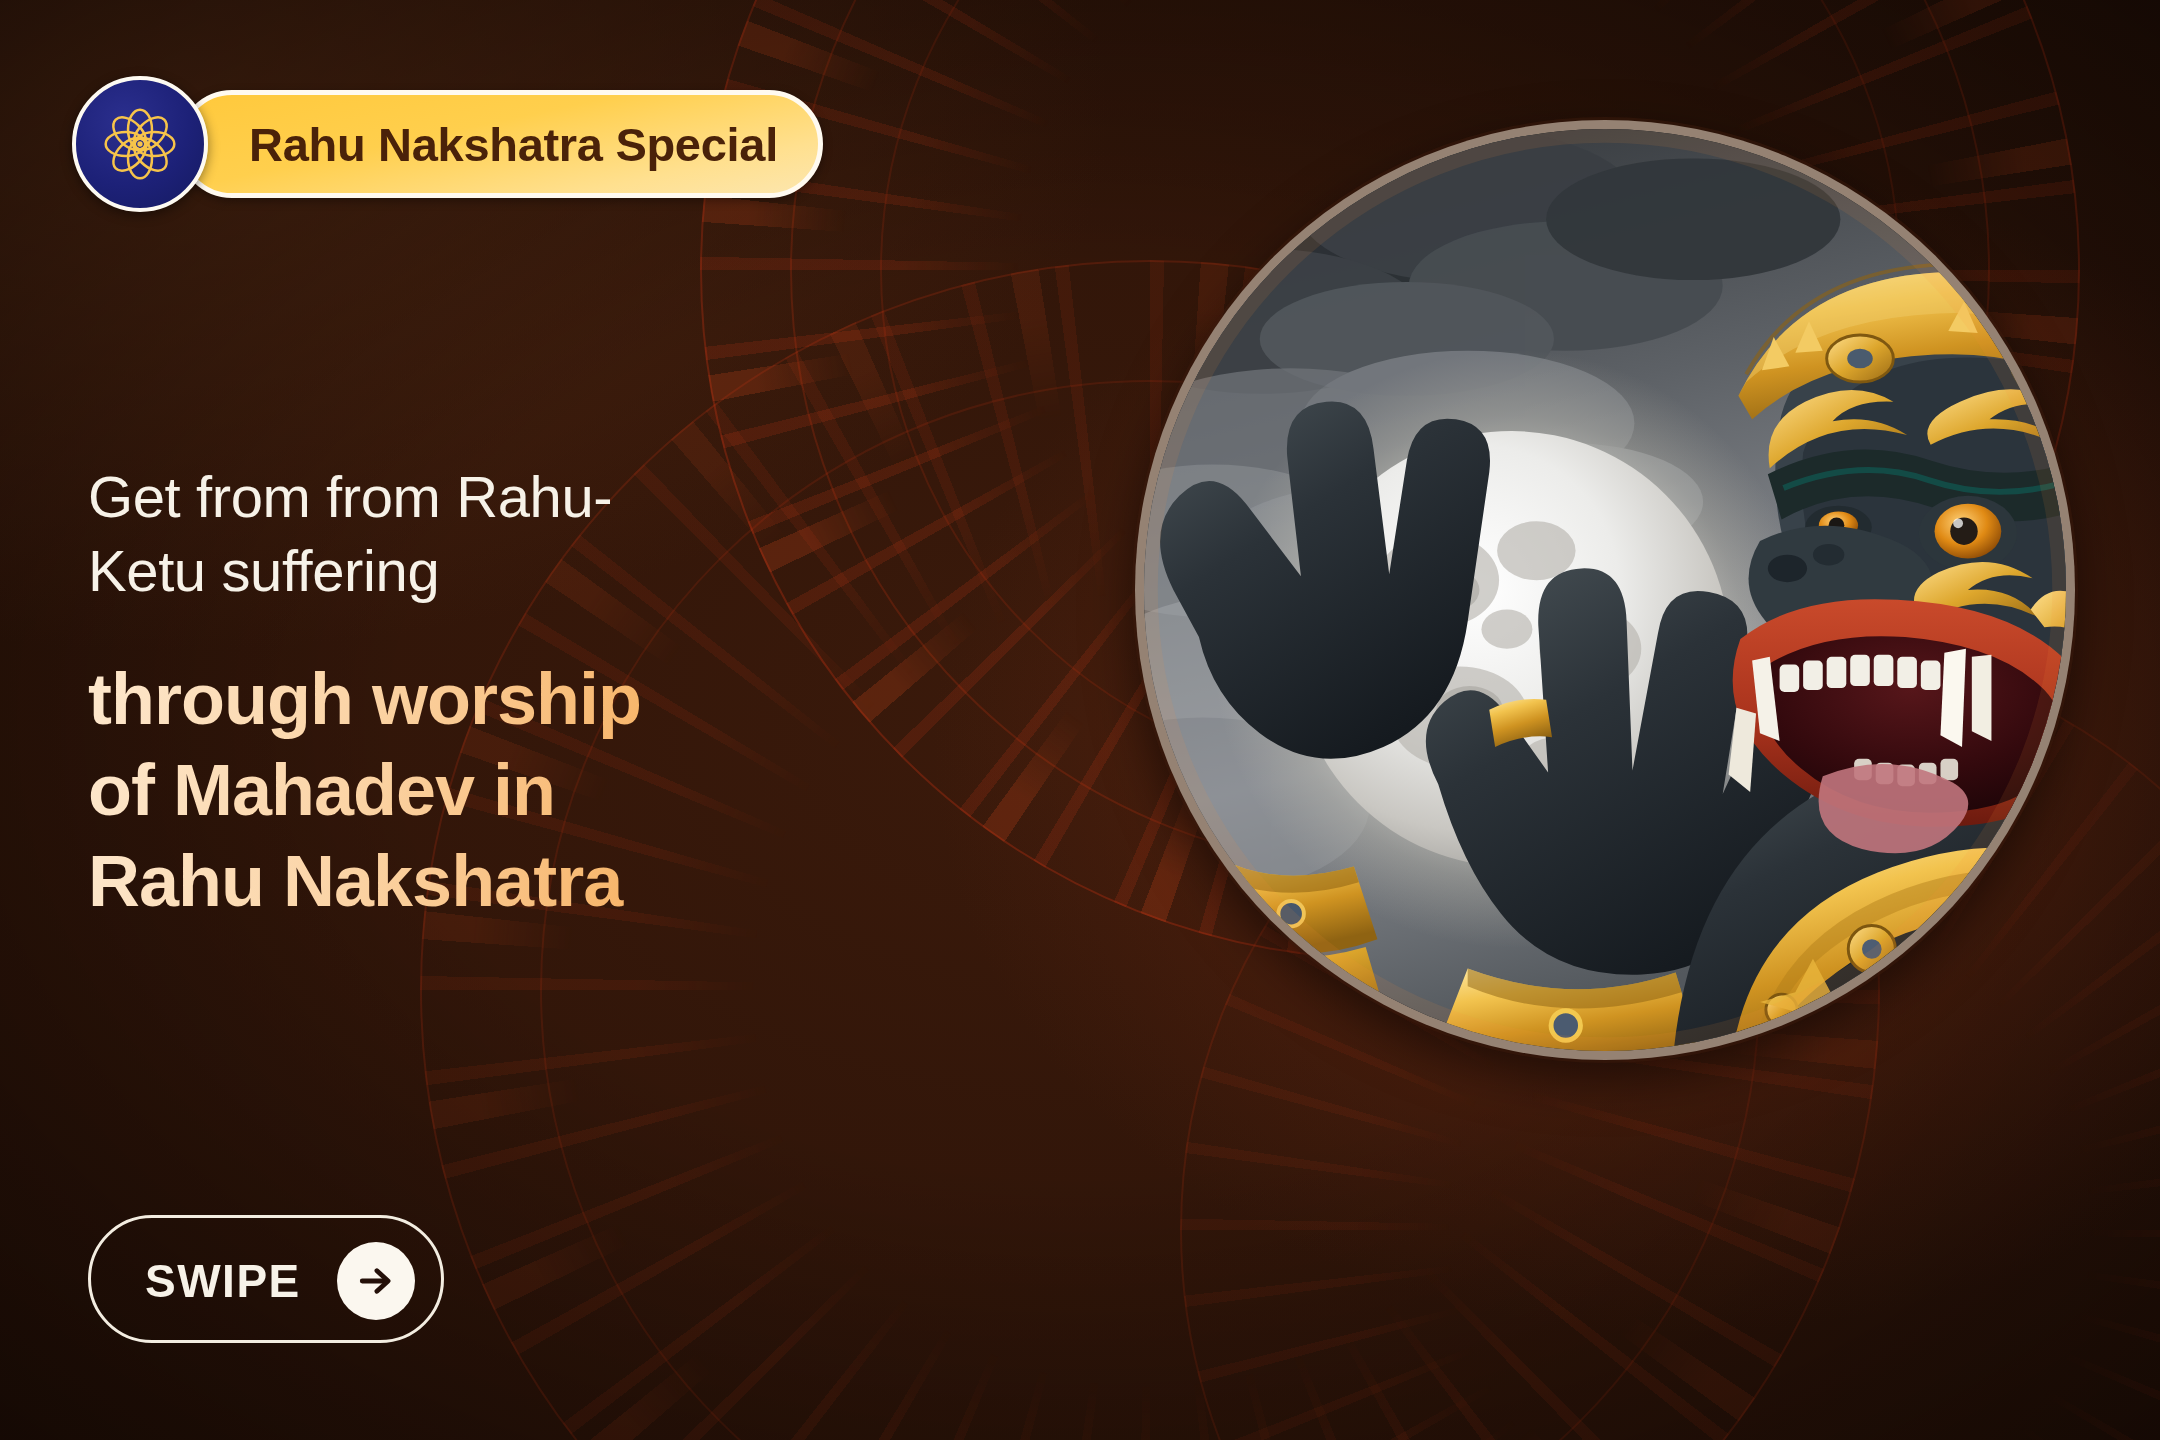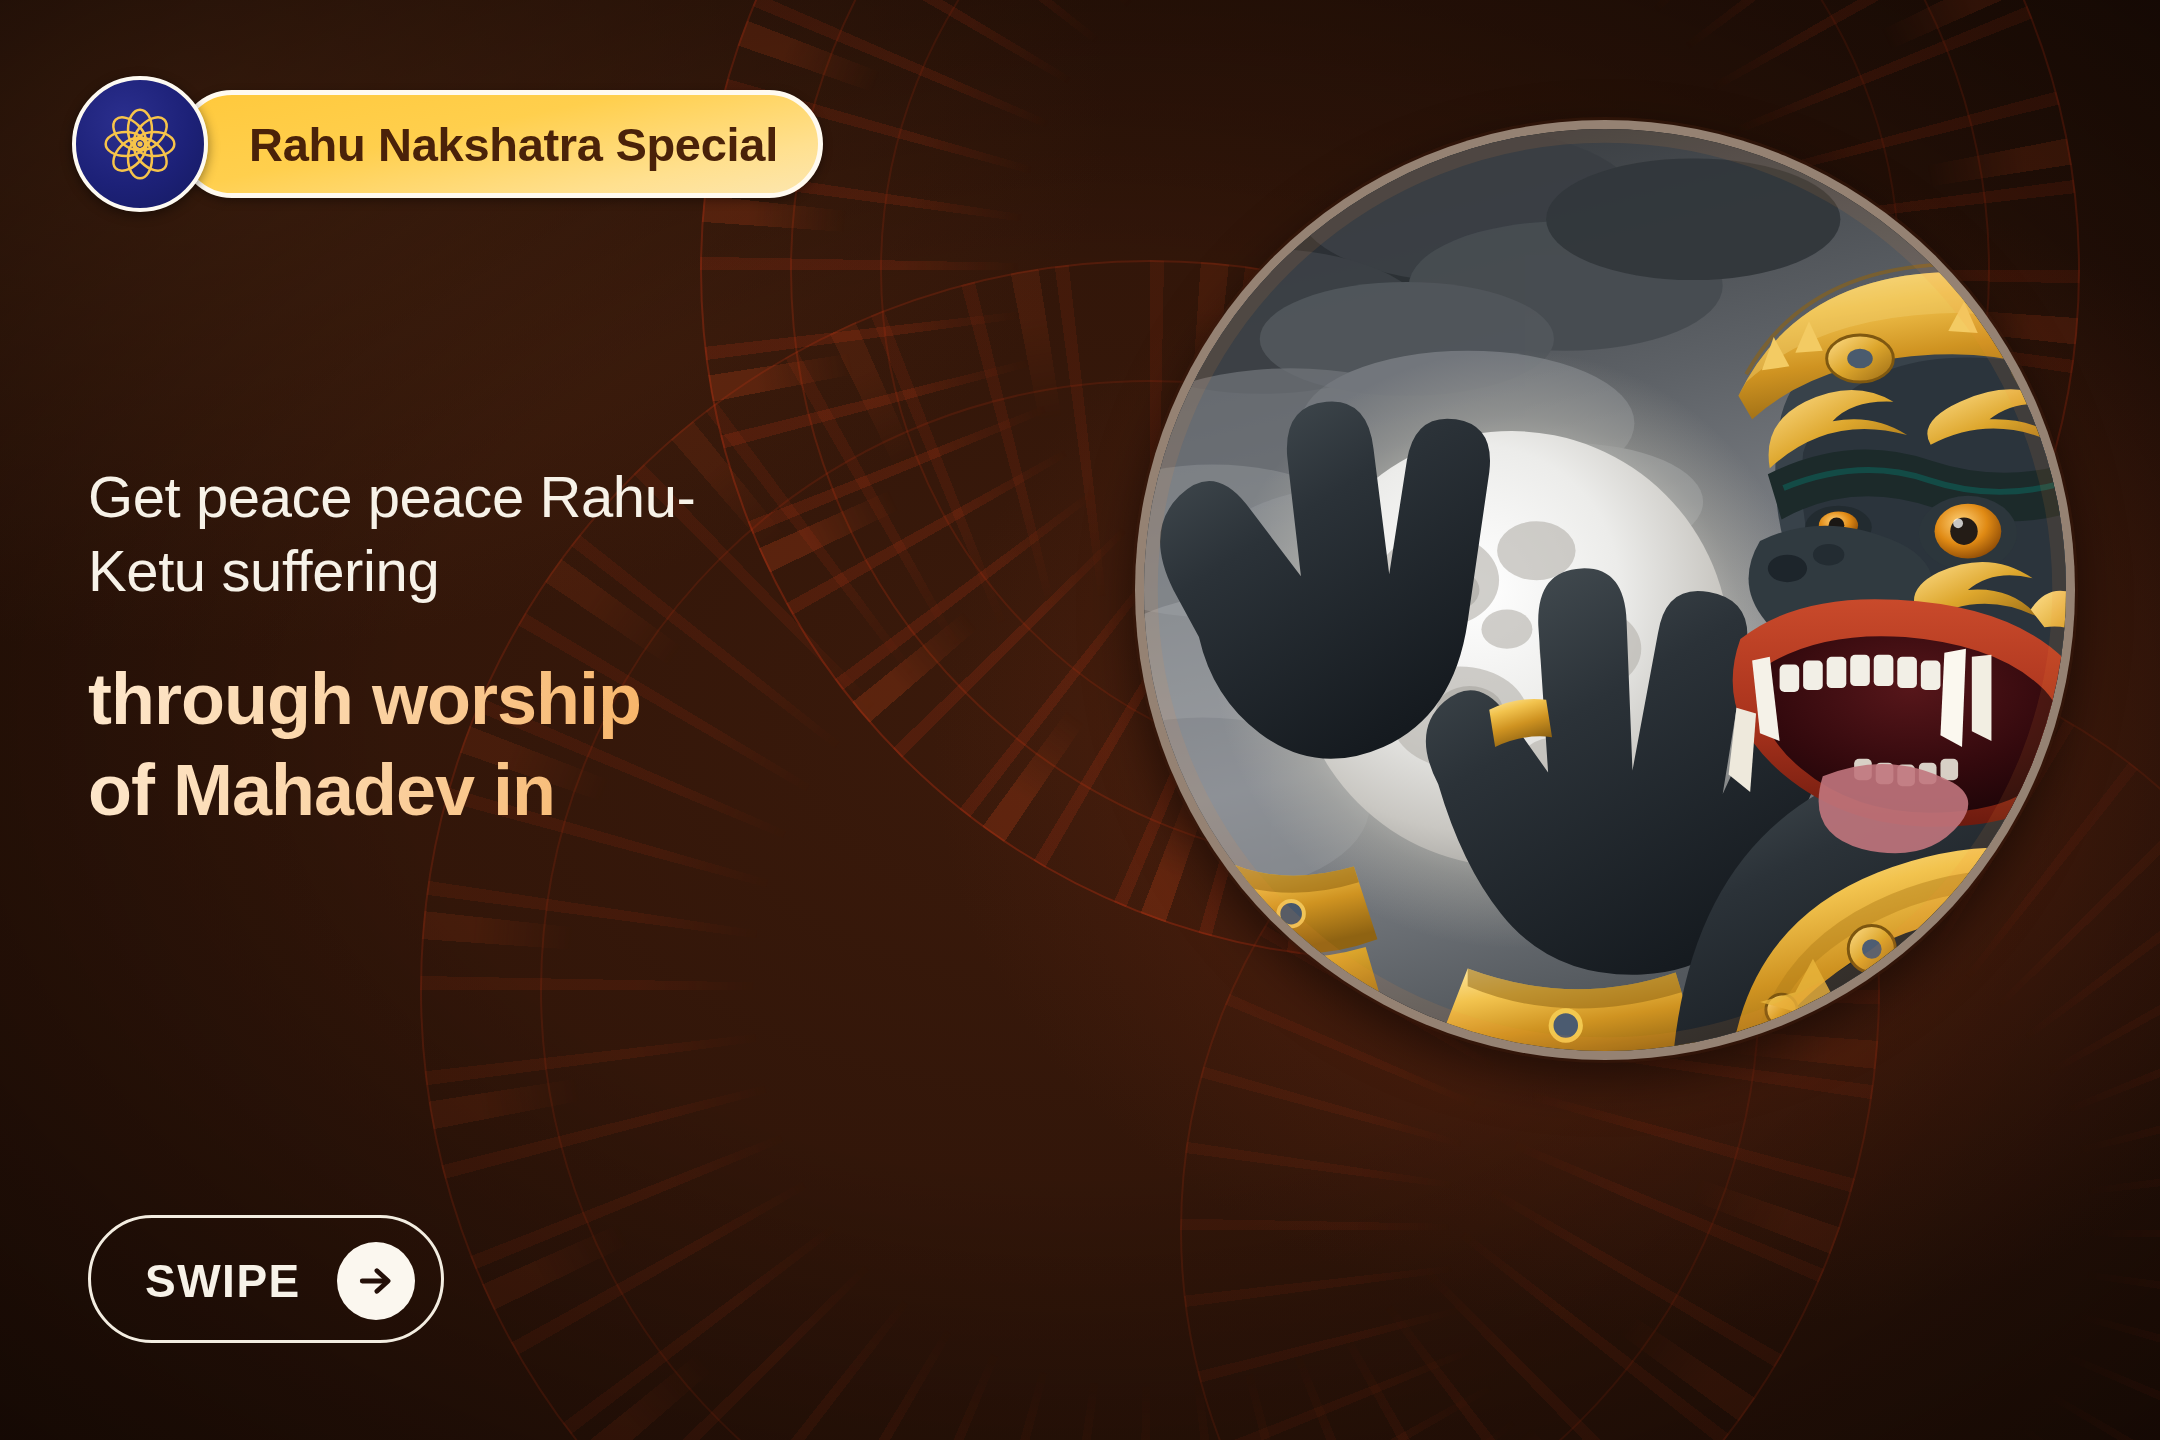--- a/index.html
+++ b/index.html
@@ -174,26 +174,27 @@
         </g>
       </svg>
     </div>
     <div id="badge-pill">
       <span id="badge-text">Rahu Nakshatra Special</span>
     </div>
   </div>
 
   <div id="copy">
     <div id="headline-light">
-      <span>Get peace peace Rahu-</span><br>
+      <span>Get from from Rahu-</span><br>
       <span>Ketu suffering</span>
     </div>
     <div id="headline-accent">
       <span>through worship</span><br>
       <span>of Mahadev in</span><br>
+      <span>Rahu Nakshatra</span>
     </div>
   </div>
 
   <div id="swipe-button">
     <span id="swipe-label">SWIPE</span>
     <span id="swipe-arrow-circle">
       <svg viewBox="0 0 24 24" aria-hidden="true">
         <g fill="none" stroke="#241009" stroke-width="2.6" stroke-linecap="round" stroke-linejoin="round">
           <line x1="4.5" y1="12" x2="18" y2="12"></line>
           <polyline points="12.5,6.4 18.6,12 12.5,17.6"></polyline>

